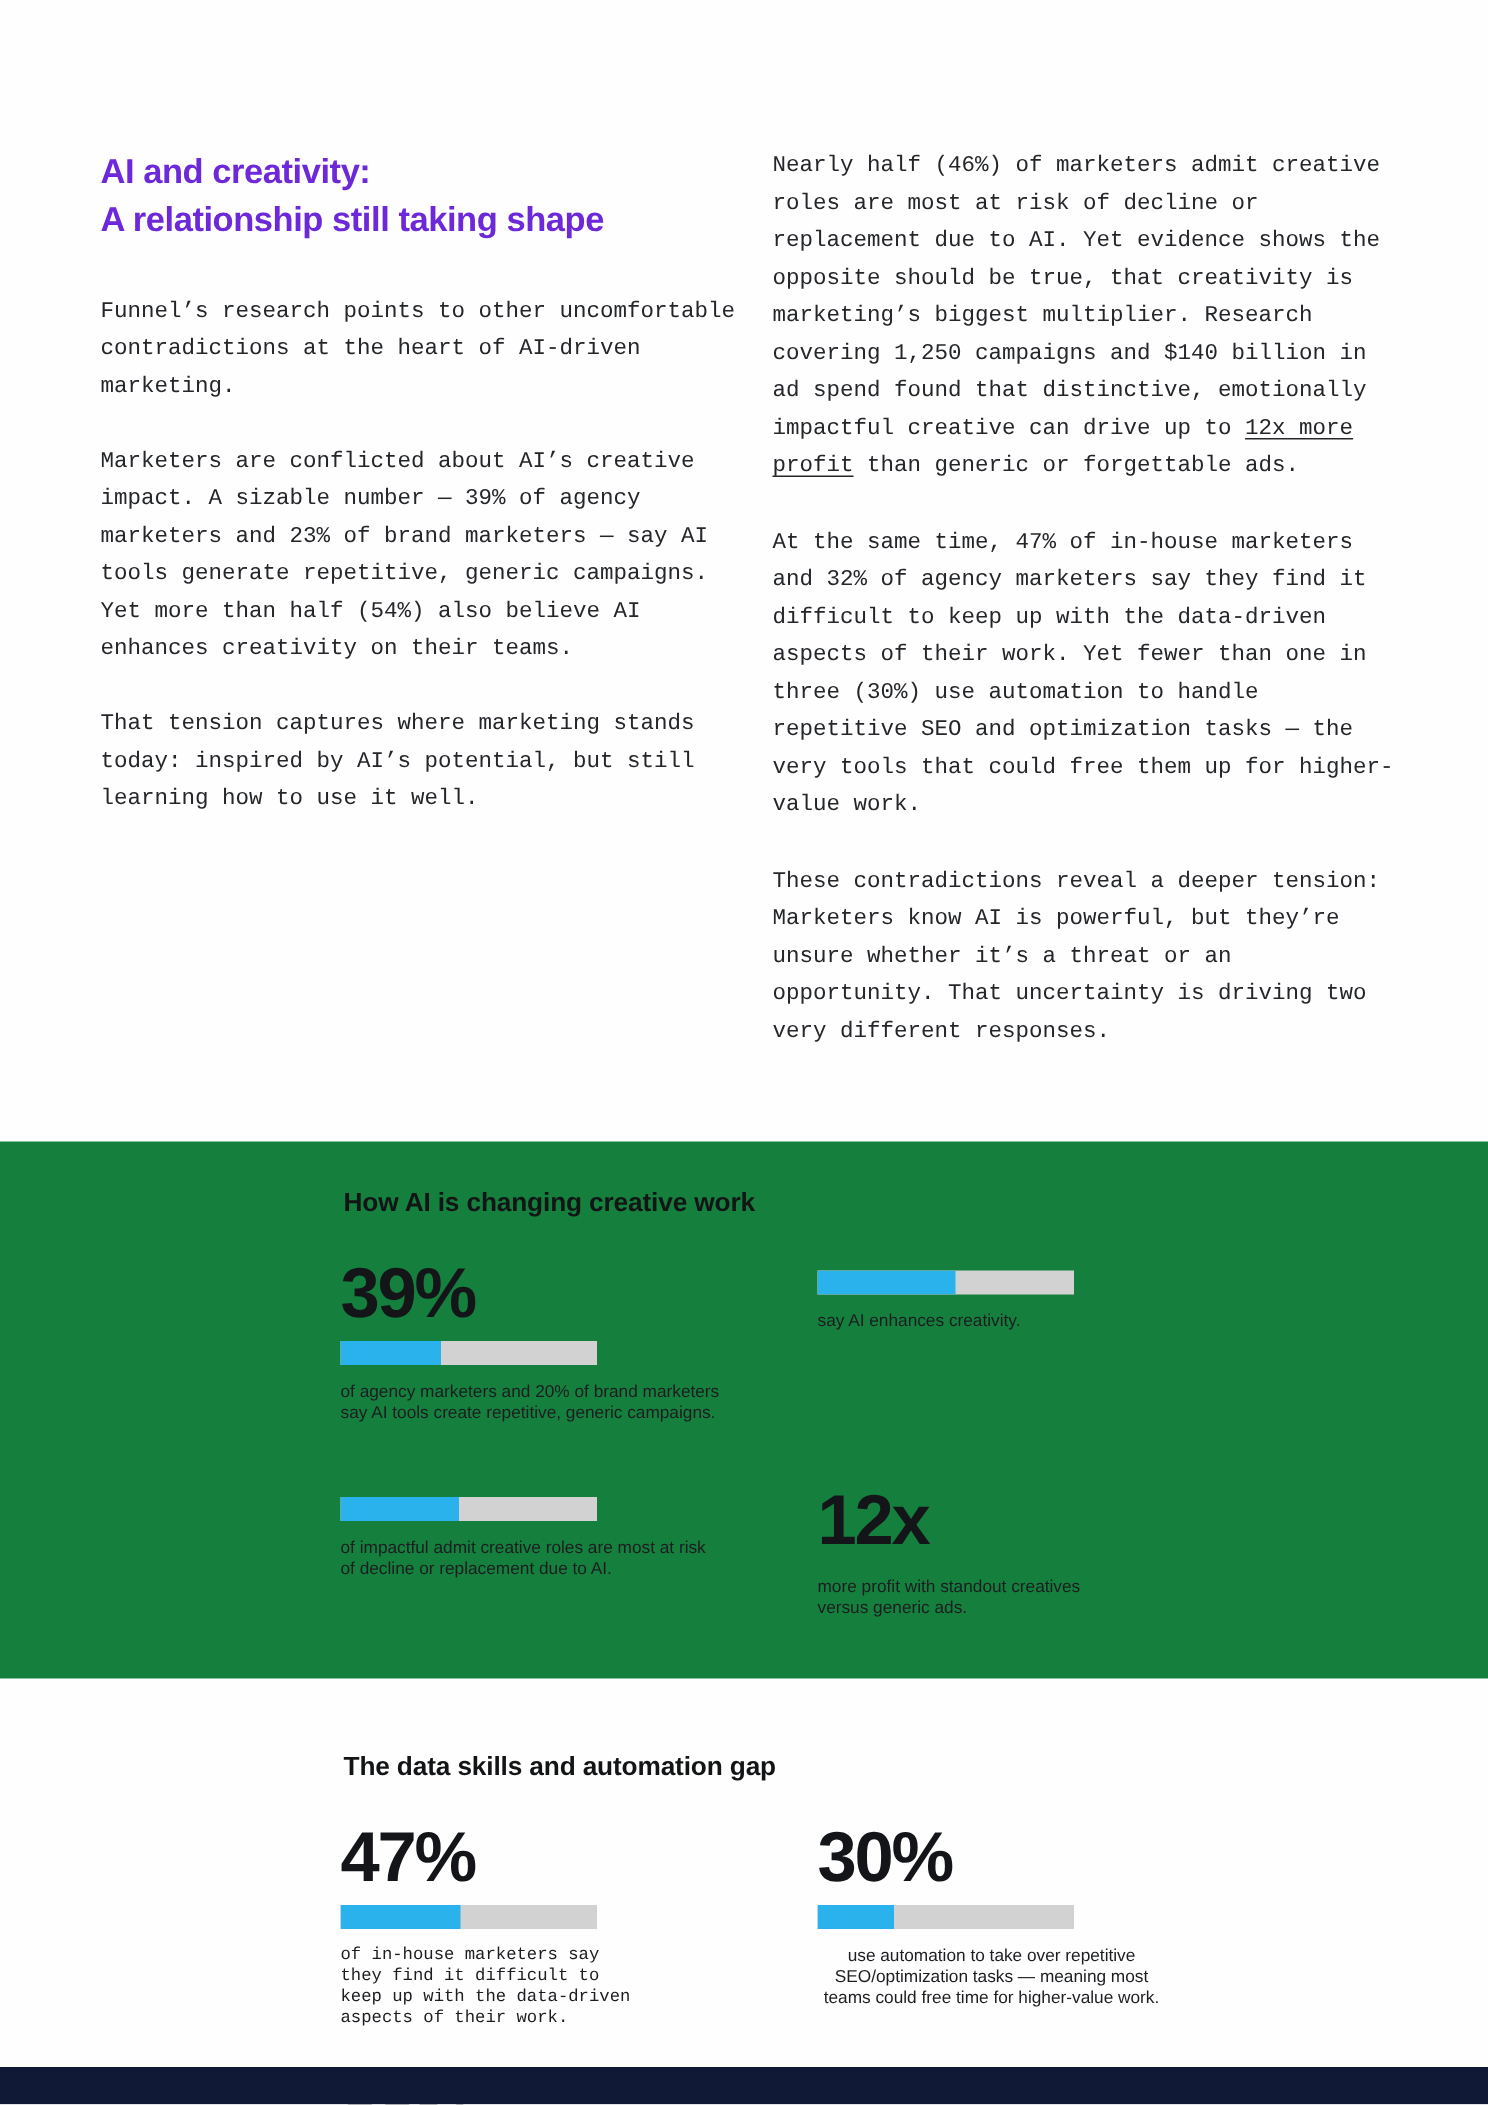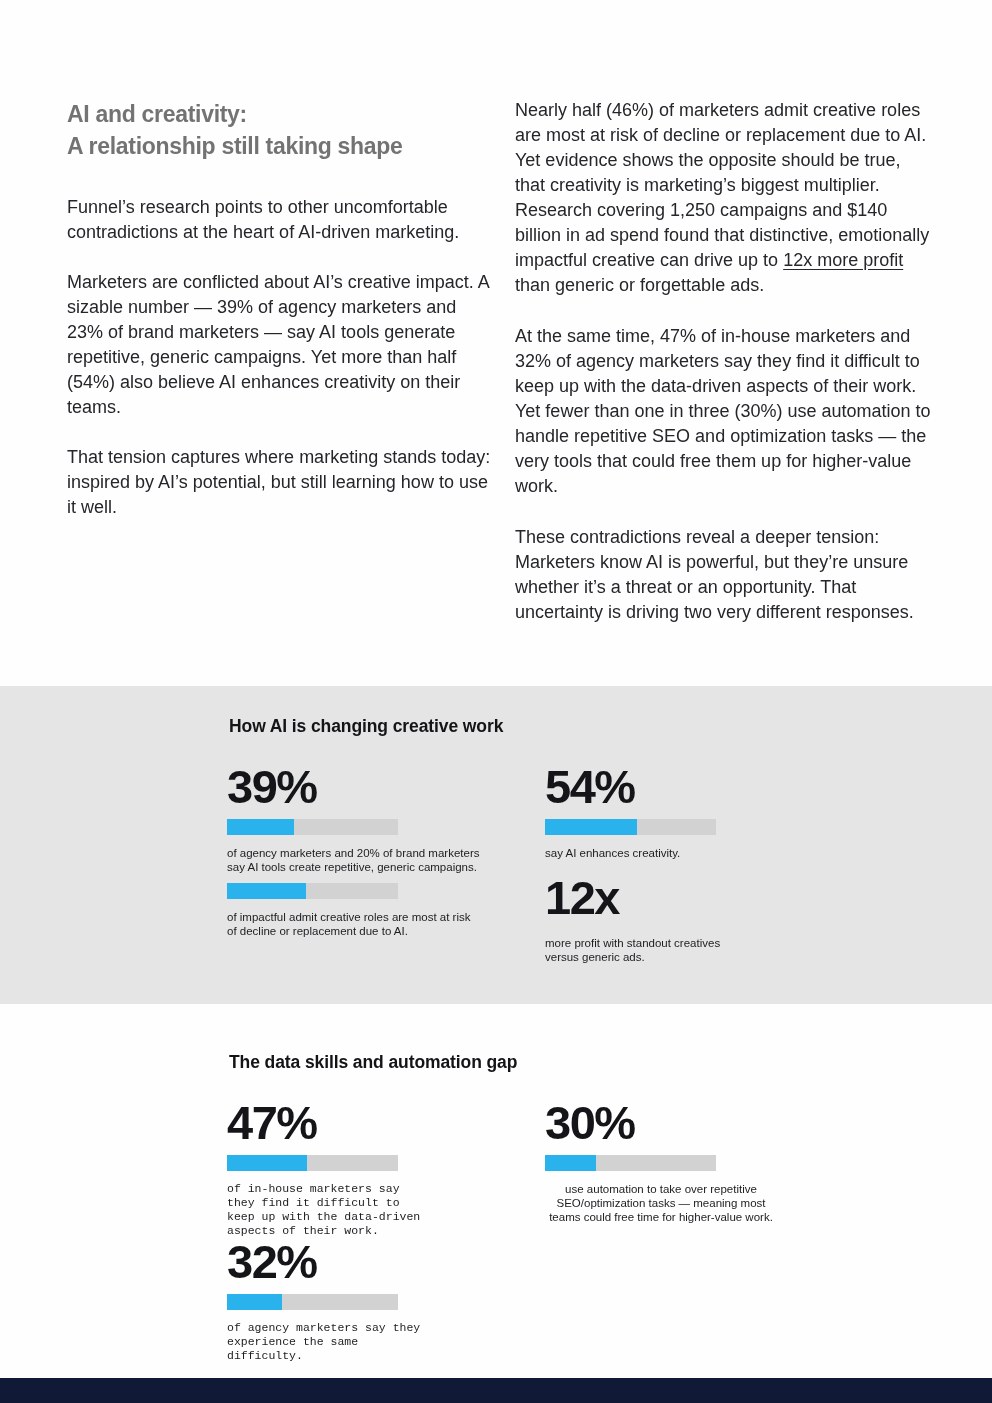--- a/index.html
+++ b/index.html
@@ -8,31 +8,31 @@
   .page {
     position:relative; width:992px; height:1403px; margin:0 auto;
     background:#fefefe; overflow:hidden;
   }
   
   .intro { display:flex; padding:98px 57px 0 67px; }
   .col-left { width:425px; margin-right:23px; }
   .col-right { width:420px; }
   .headline {
     font-size:23px; line-height:32px; font-weight:700; letter-spacing:-0.3px;
-    color:#737373; margin-bottom:33px;
+    color:#6d28d9; margin-bottom:33px;
   }
-  .body-p { font-size:18px; line-height:25px; color:#24262a; margin-bottom:25px; }
+  .body-p { font-size:15px; line-height:25px; color:#24262a; margin-bottom:25px;font-family:Liberation Mono, monospace; }
   .col-right .body-p { margin-bottom:26px; }
   .inline-link { color:#24262a; text-decoration:underline; text-underline-offset:3px; cursor:pointer; }
   
   .band { padding:30px 0 40px 227px; margin-top:35px; }
-  .band-pink { background:#e5e5e5; }
+  .band-pink { background:#15803d; }
   .band-white { background:#fefefe; margin-top:6px; padding-top:42px; }
   .band-title { font-size:17.5px; font-weight:700; color:#131416; letter-spacing:-0.1px; margin-bottom:26px; padding-left:2px; }
-  .stats-grid { display:grid; grid-template-columns:318px auto; }
+  .stats-grid { display:grid; grid-template-columns:318px auto; row-gap:40px; }
   .stat-value {
     font-size:47px; font-weight:800; line-height:1; letter-spacing:-1.5px; color:#141519;
   }
   .stat-bar { width:171px; height:16px; background:#d2d2d3; margin-top:9px; overflow:hidden; }
   .stat-bar-fill { height:100%; background:#29b2ec; }
   .stat-caption { font-size:11.5px; line-height:14px; color:#1c1d20; margin-top:11px; max-width:256px; }
   .stat-caption.w200 { max-width:206px;font-family:Liberation Mono, monospace; }
   .stat-caption.w230 { max-width:232px;text-align:center; }
   .stat-caption.no-bar { margin-top:15px; max-width:186px; }
   
@@ -70,21 +70,20 @@
 
       <div class="stat">
         <div class="stat-value">39%</div>
         <div class="stat-bar">
           <div class="stat-bar-fill" style="width: 39%;"></div>
         </div>
         <div class="stat-caption">of agency marketers and 20% of brand marketers say AI tools create repetitive, generic campaigns.</div>
       </div>
 
       <div class="stat">
-        <div class="stat-value">54%</div>
         <div class="stat-bar">
           <div class="stat-bar-fill" style="width: 54%;"></div>
         </div>
         <div class="stat-caption">say AI enhances creativity.</div>
       </div>
 
       <div class="stat">
         <div class="stat-bar">
           <div class="stat-bar-fill" style="width: 46%;"></div>
         </div>

